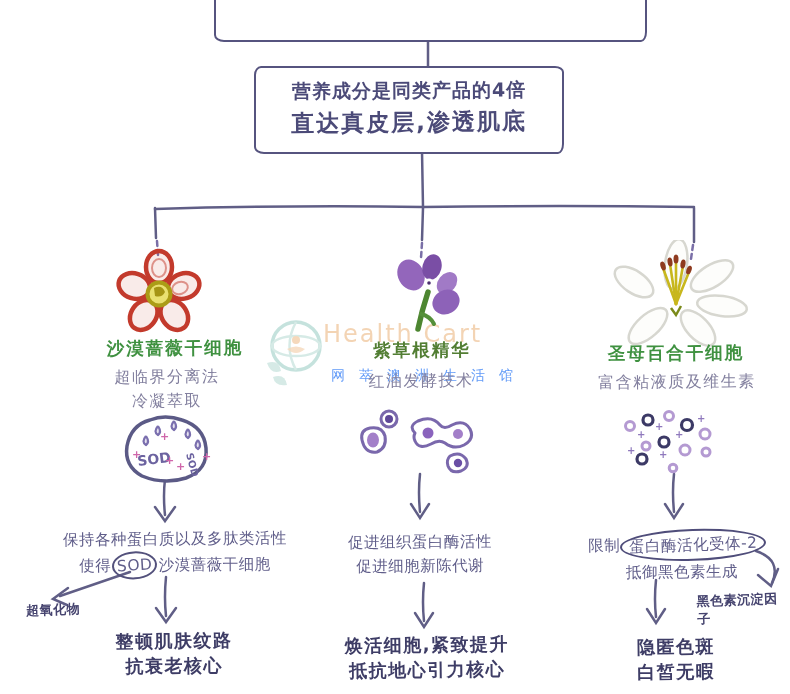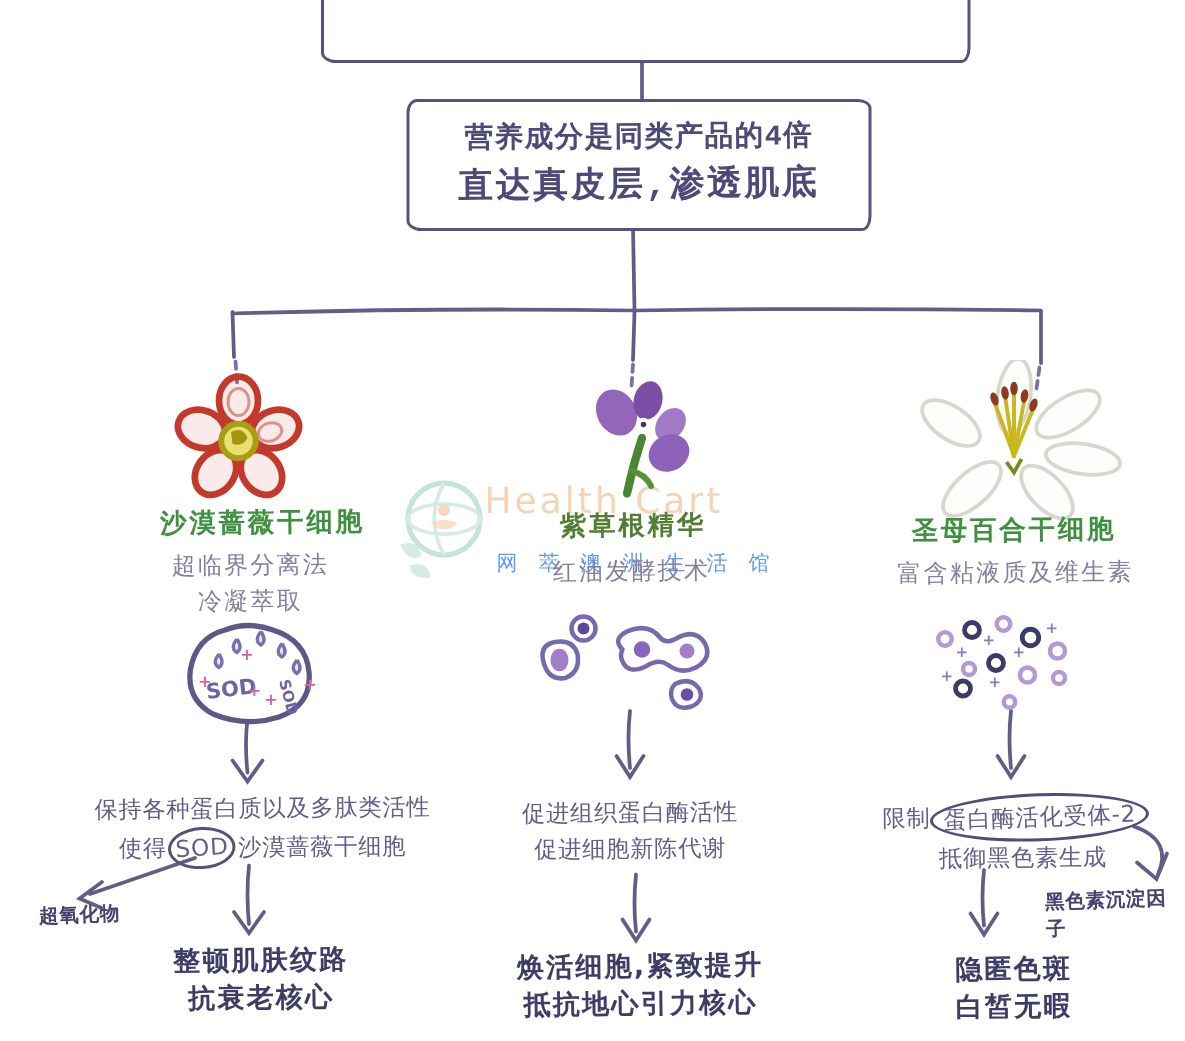--- a/index.html
+++ b/index.html
@@ -9,21 +9,21 @@
   }
   .abs{position:absolute;}
   .ctr{text-align:center;}
   
   .sketch-box{
     border:2.5px solid #56547f;
     border-radius:7px 9px 6px 10px / 9px 6px 10px 7px;
     background:#fff;
   }
   #top-box{left:214px;top:-24px;width:429px;height:62px;}
-  #main-box{left:271px;top:66px;width:306px;height:84px;font-family:Liberation Mono, monospace;}
+  #main-box{left:254px;top:66px;width:306px;height:84px;}
   #main-box .l1{margin-top:10px;font-size:19px;font-weight:600;letter-spacing:1px;color:#4b4a78;transform:rotate(-0.4deg);}
   #main-box .l2{margin-top:3px;font-size:23px;font-weight:600;letter-spacing:2px;color:#4b4a78;transform:rotate(-0.6deg);}
   
   #wm-brand{left:323px;top:320px;font-size:24px;font-weight:400;letter-spacing:2px;color:#f2cda8;opacity:.85;}
   #wm-sub{left:331px;top:367px;font-size:14px;letter-spacing:14px;color:#3b82f6;opacity:.8;white-space:nowrap;}
   
   .title-green{font-size:17.5px;font-weight:700;letter-spacing:2px;color:#3f9140;transform:rotate(-0.5deg);}
   .title-green.mid{color:#527e33;}
   .method{font-size:16px;letter-spacing:1.5px;color:#83809f;transform:rotate(-0.5deg);}
   .effect{font-size:15.5px;letter-spacing:.5px;color:#605e8a;line-height:24px;transform:rotate(-0.5deg);}

